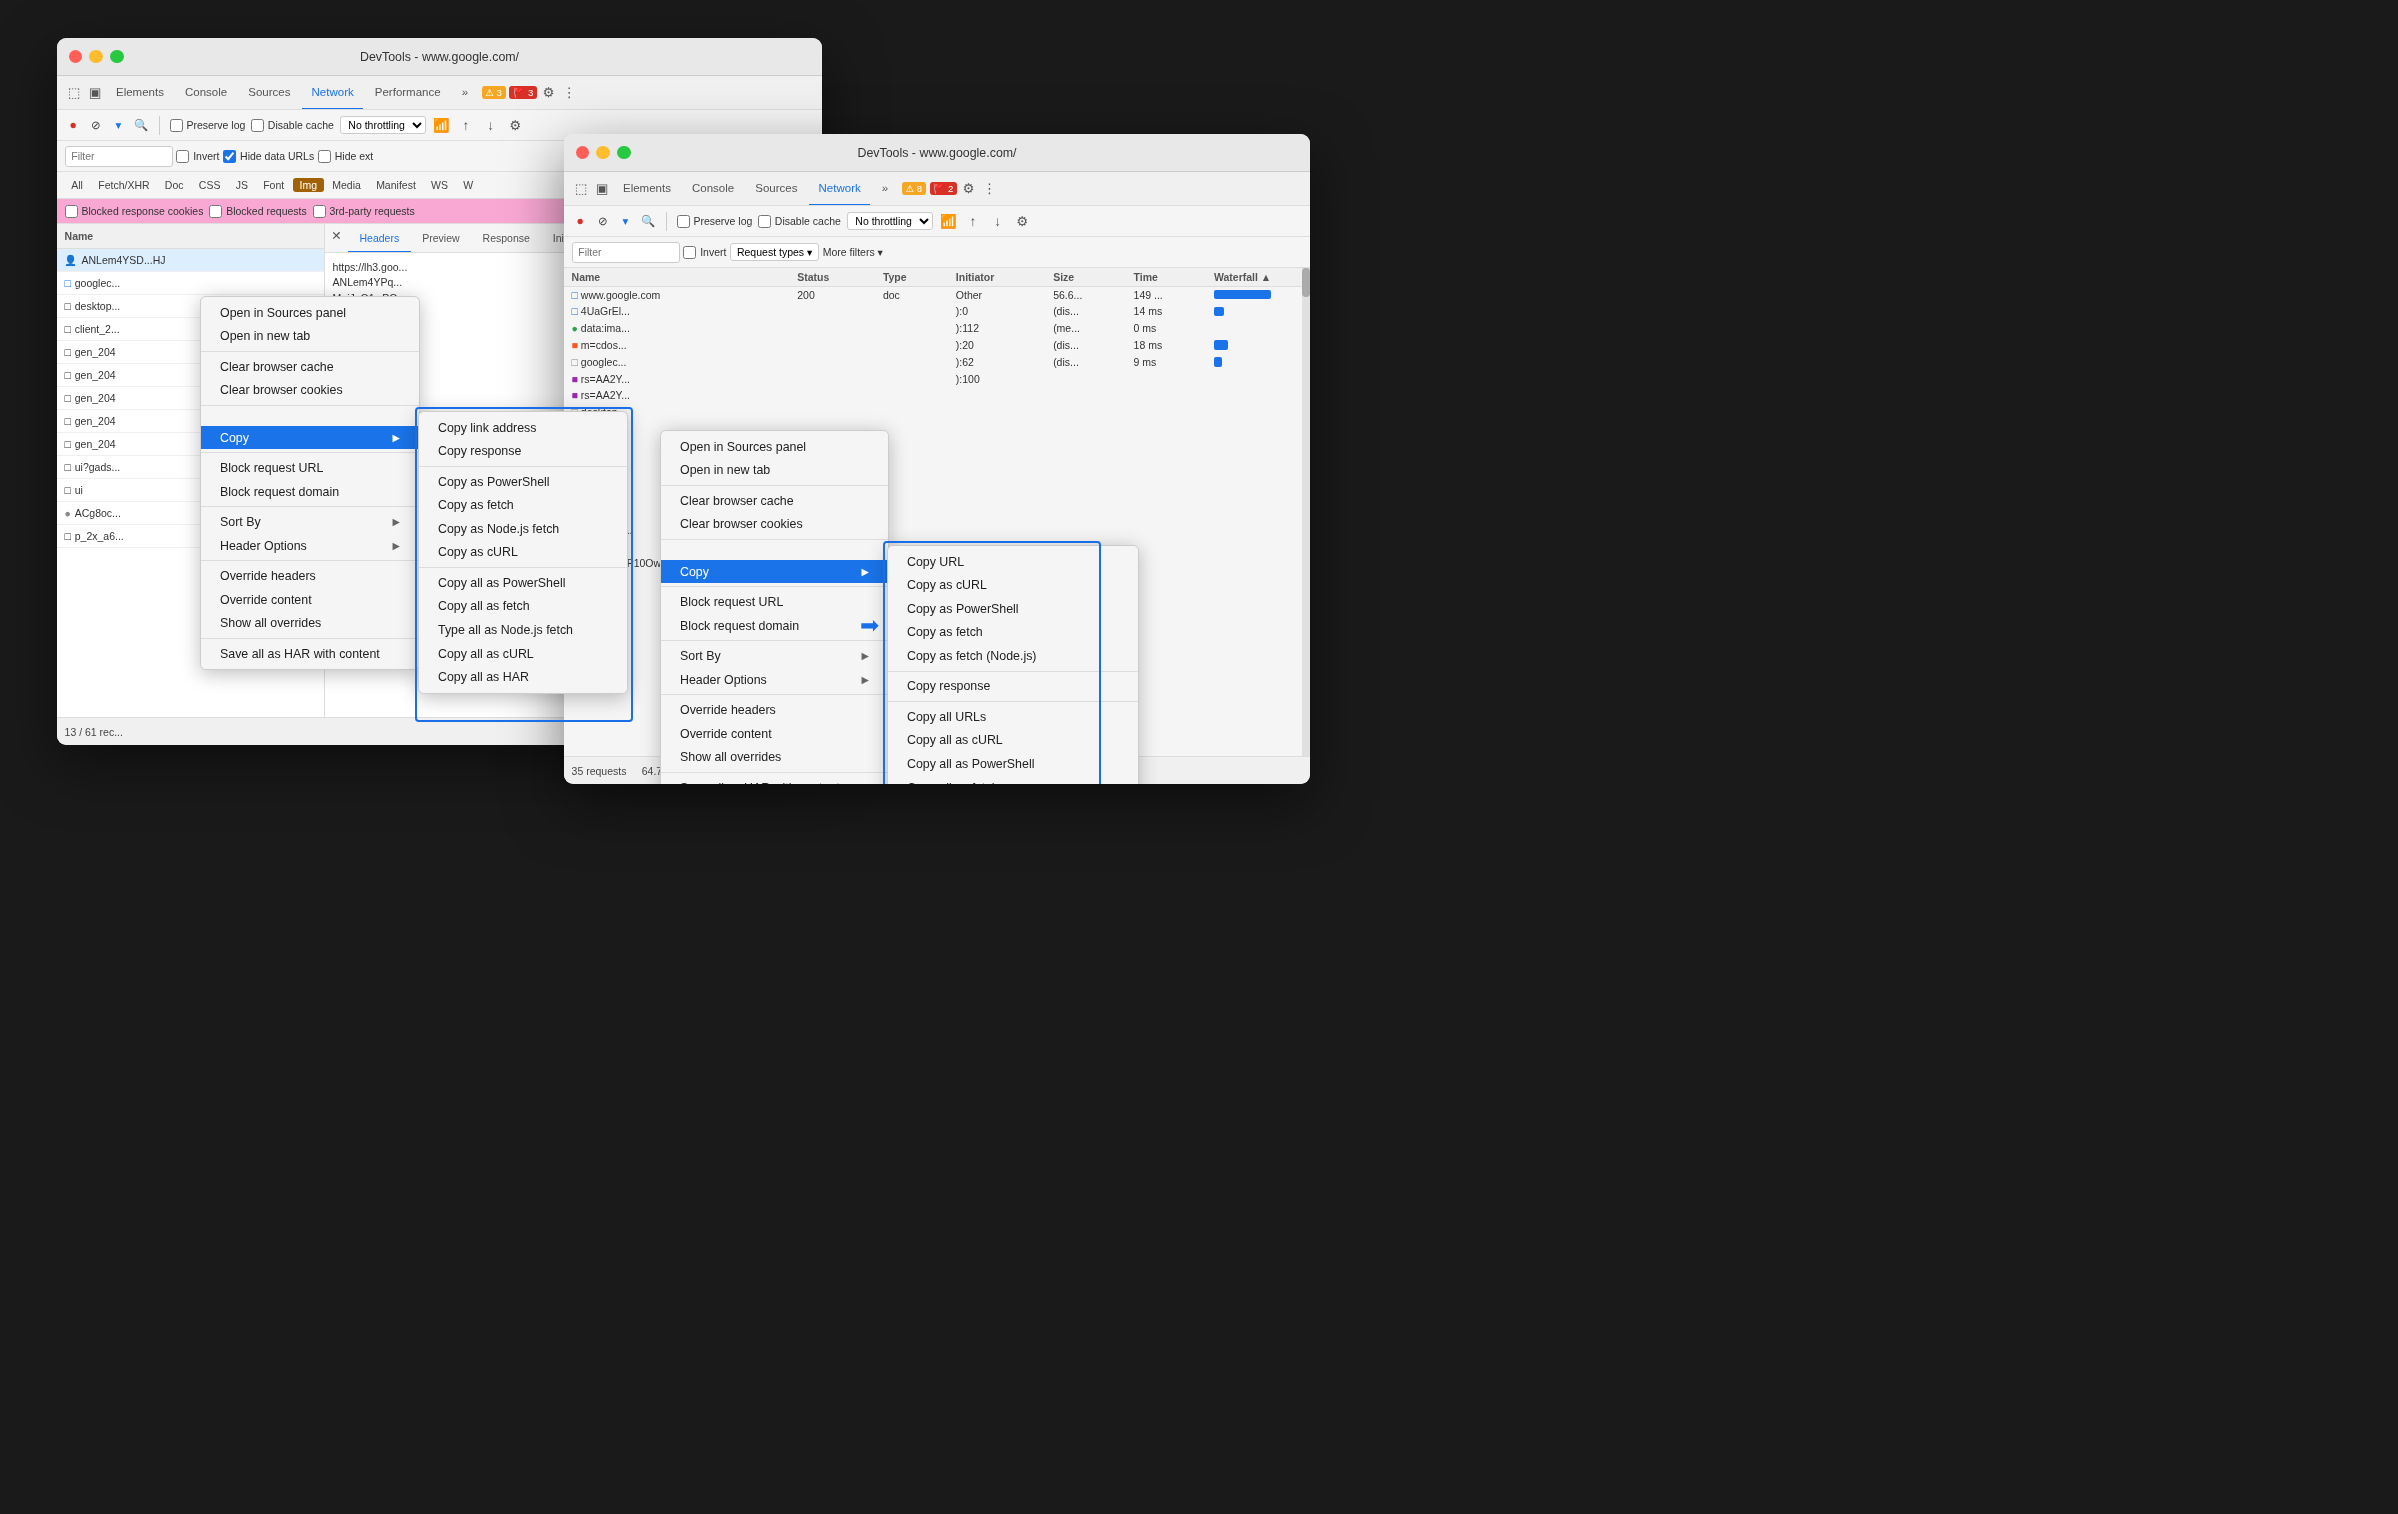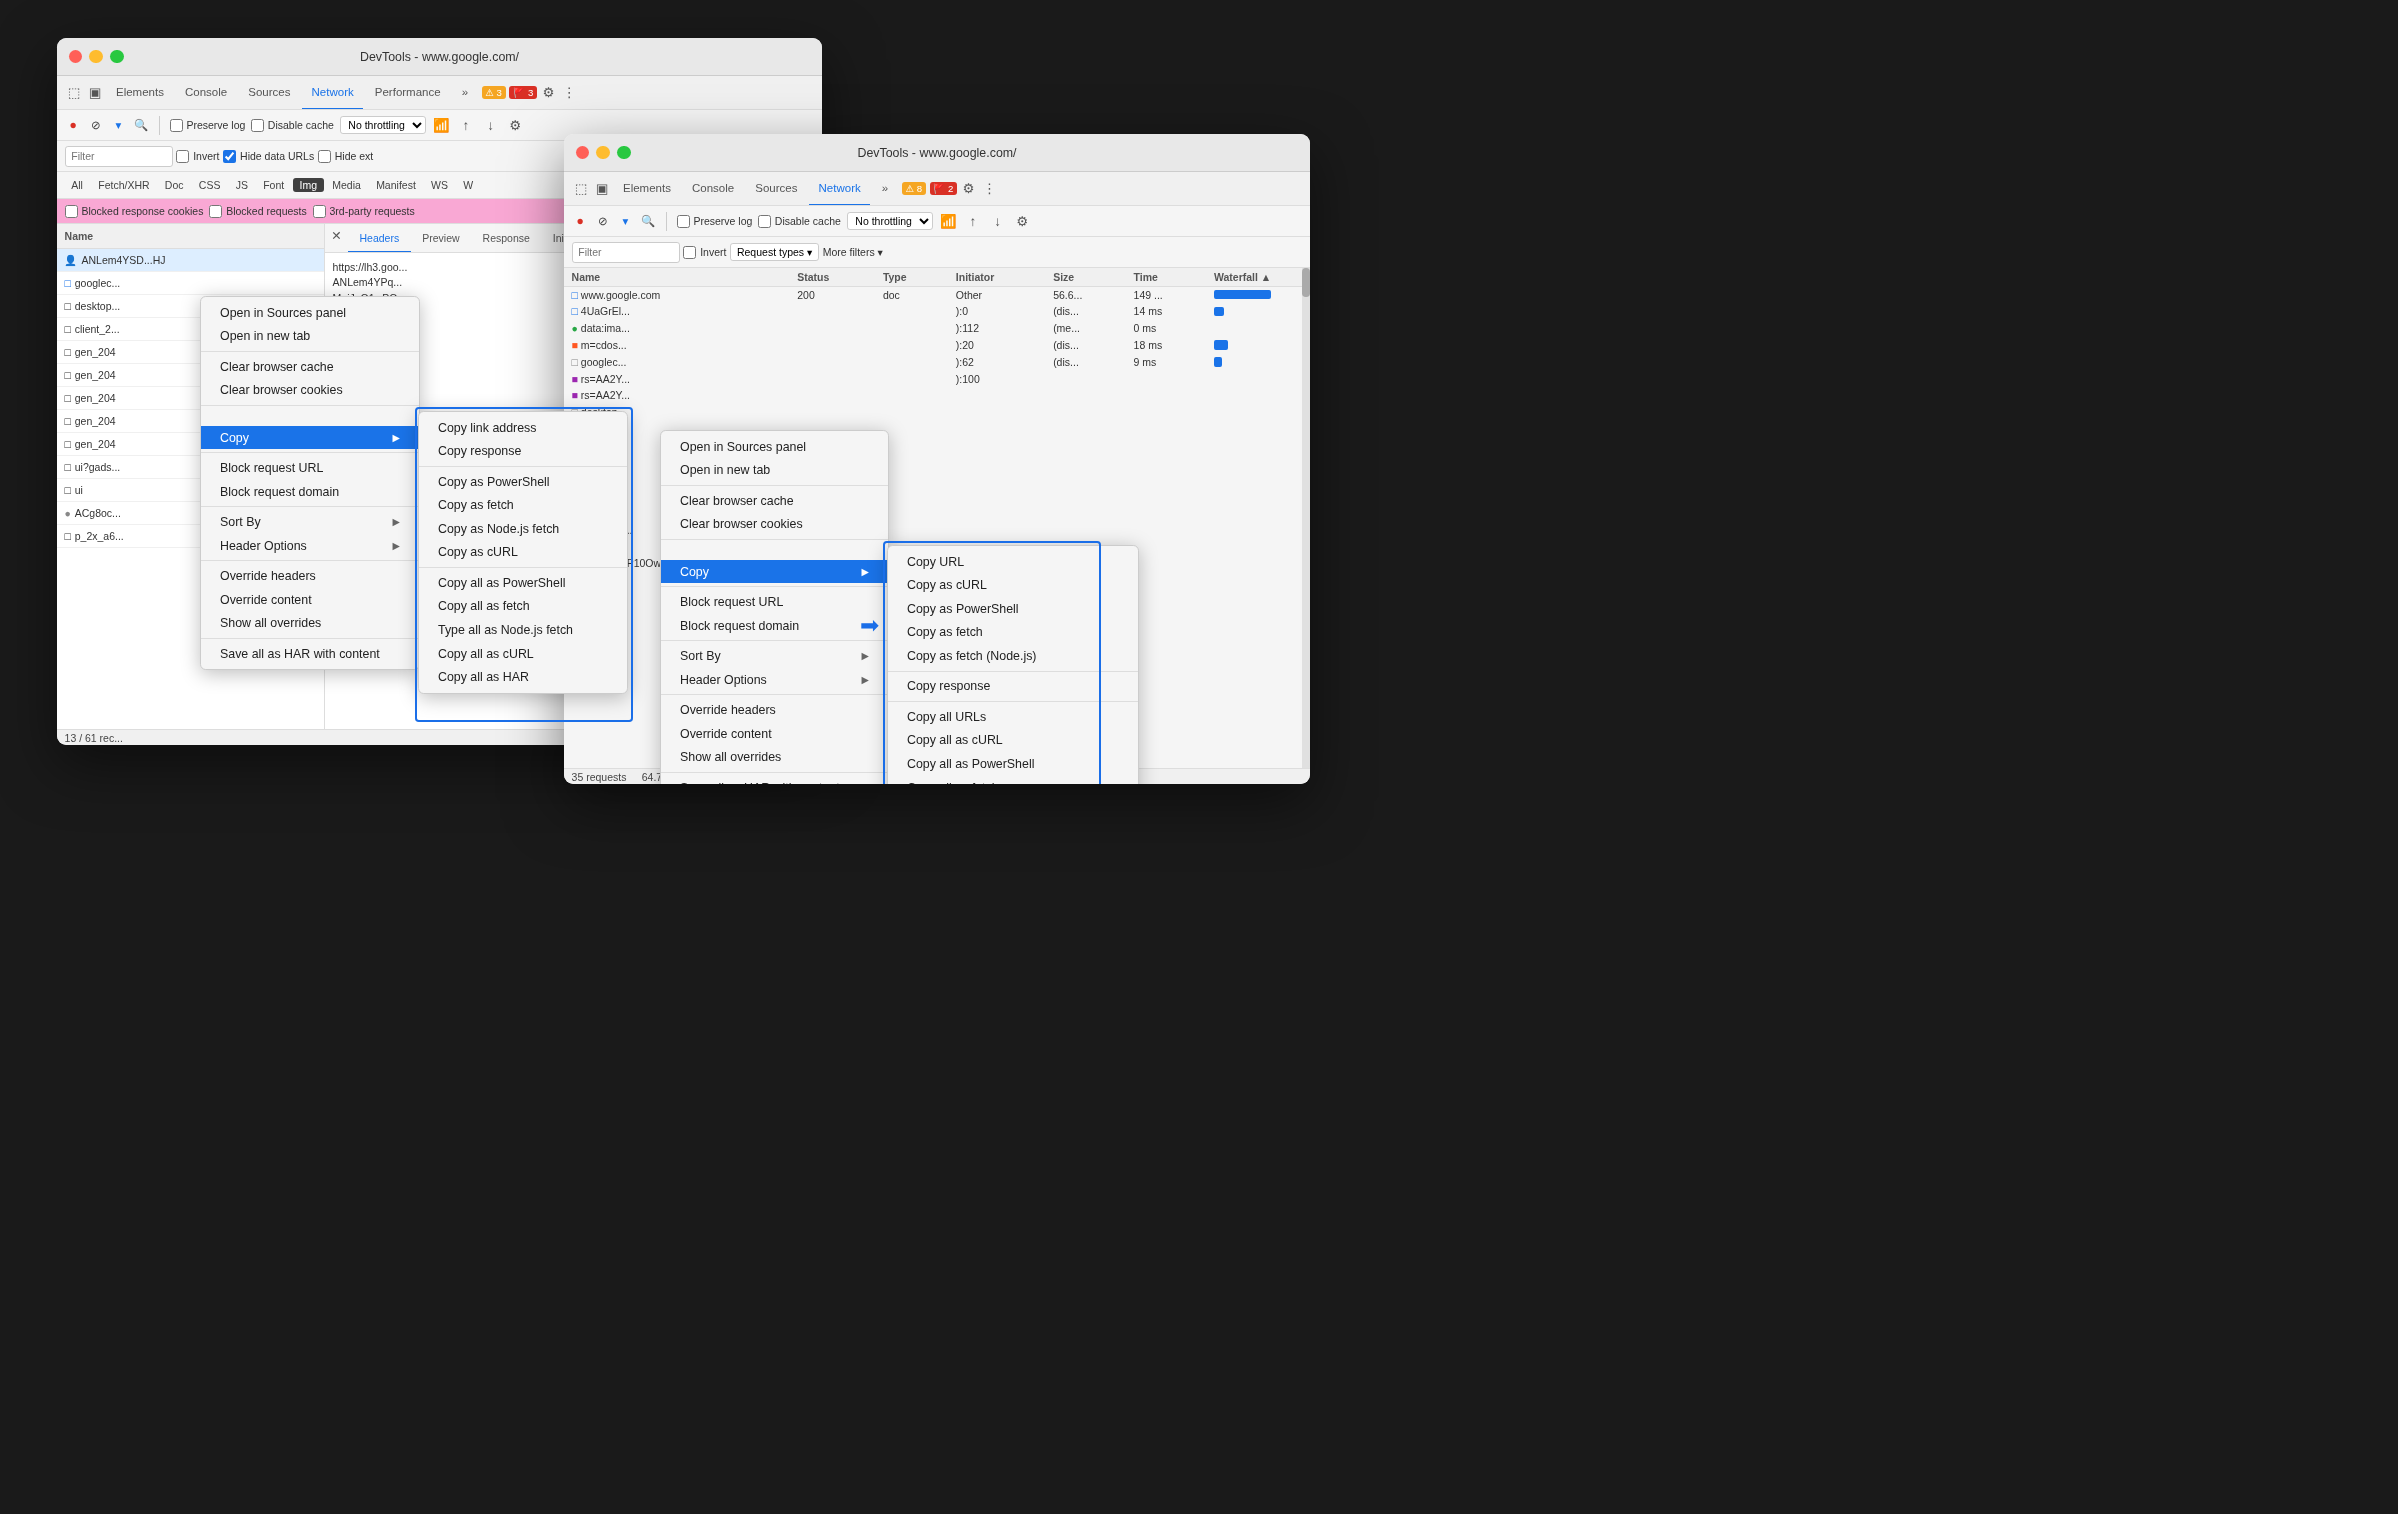--- a/index.html
+++ b/index.html
@@ -177,21 +177,21 @@
     .type-btn {
       padding: 1px 6.7px;
       font-size: 10.5px;
       border: none;
       background: transparent;
       border-radius: 2.9px;
       cursor: pointer;
       color: #444;
     }
     .type-btn.highlight {
-      background: #404040;
+      background: #a16207;
       color: white;
     }
 
     
     .options-row {
       background: #f9a8d4;
       border-bottom: 1px solid #ddd;
       display: flex;
       align-items: center;
       padding: 1.9px 7.6px;
@@ -268,21 +268,21 @@
       align-items: center;
       justify-content: center;
       cursor: pointer;
       color: #555;
     }
 
     
     .status-bar {
       background: #f0f0f0;
       border-top: 1px solid #ddd;
-      height: 16px;
+      height: 28px;
       display: flex;
       align-items: center;
       padding: 0 7.6px;
       font-size: 10.5px;
       color: #444;
       gap: 15.3px;
     }
 
     
     .context-menu {

